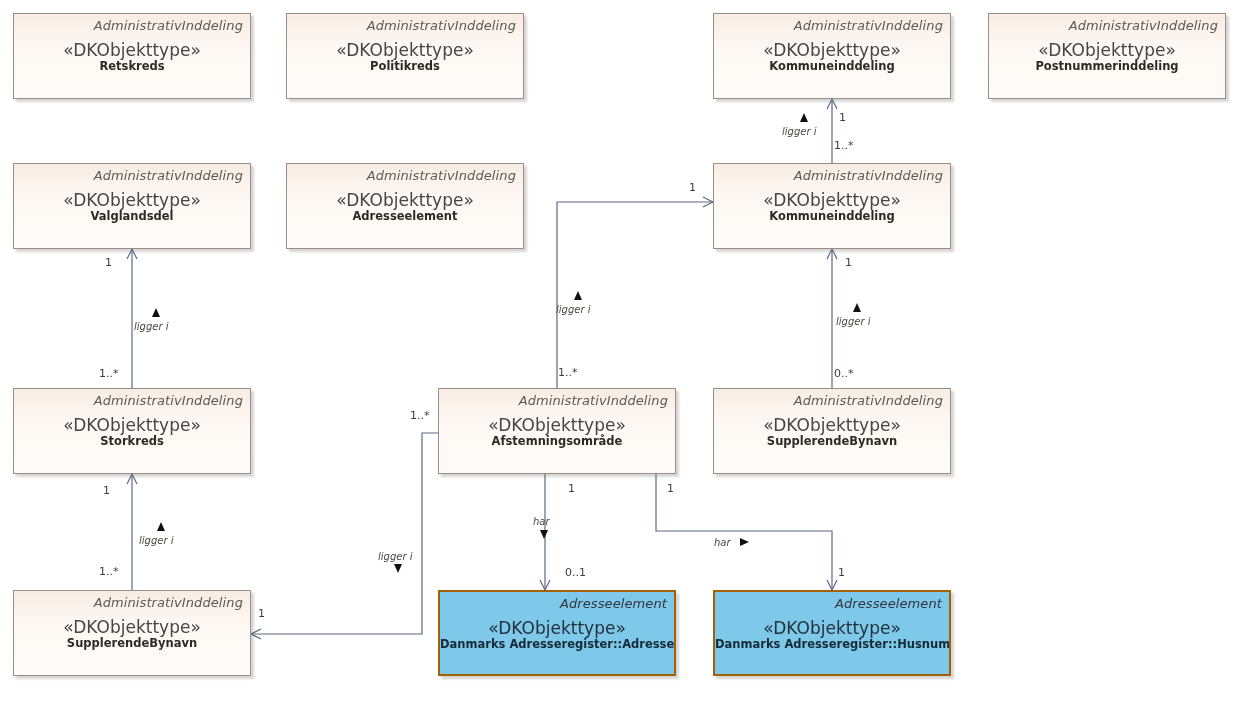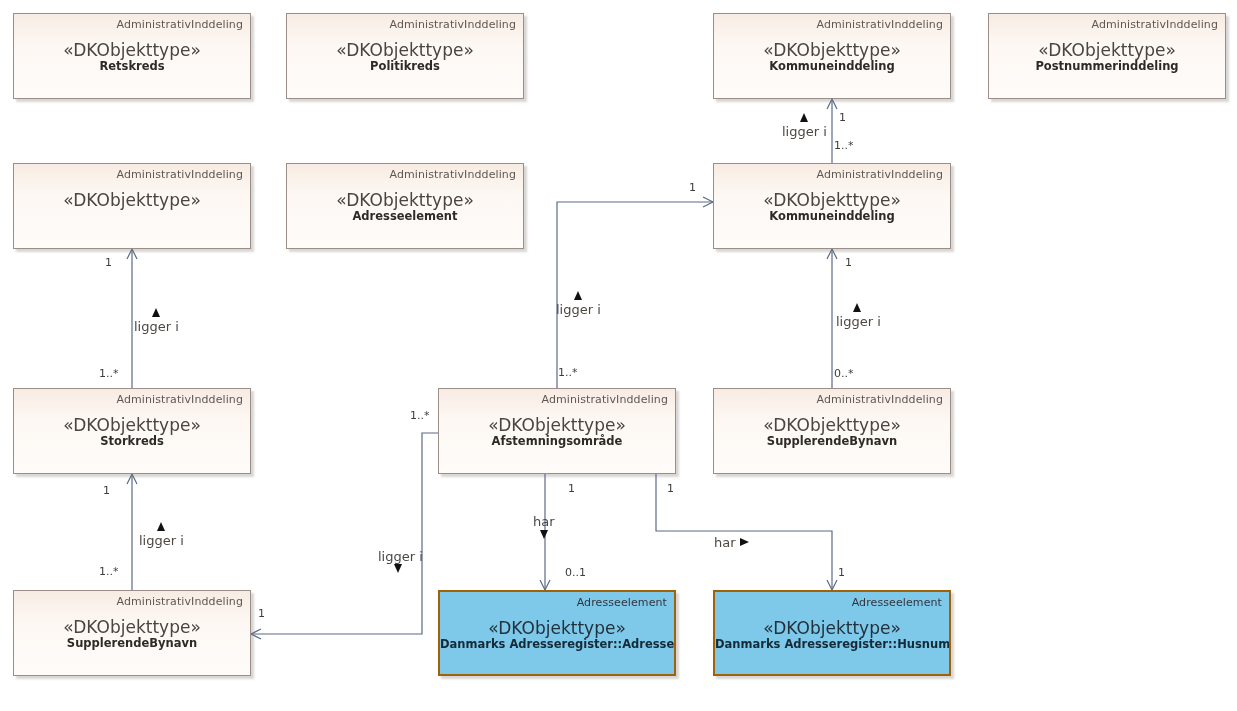--- a/index.html
+++ b/index.html
@@ -38,21 +38,22 @@
     background: linear-gradient(180deg, #f7ece3 0%, #fdf8f4 38%, #fefbf8 100%);
   }
   .uml-class.adresse {
     background: #7ec8ea;
     border: 2px solid #a16207;
   }
   .stereo-hdr {
     position: absolute;
     right: 7px;
     top: 4px;
-    font-size: 11px;
+    font-style: italic;
+    font-size: 13px;
     color: #5f5852;
     white-space: nowrap;
     letter-spacing: 0.1px;
   }
   .uml-class.adresse .stereo-hdr {
     color: #34343c;
   }
   .class-body {
     position: absolute;
     left: 0;
@@ -71,24 +72,25 @@
     font-weight: bold;
     color: #2f2a26;
     line-height: 16px;
     white-space: nowrap;
   }
   .uml-class.adresse .stereotype { color: #22323c; }
   .uml-class.adresse .class-name { color: #142a36; }
 
   .edge-label {
     position: absolute;
-    font-size: 13px;
+    font-size: 10px;
     color: #4c4742;
     white-space: nowrap;
     line-height: 12px;
+    font-style: italic;
   }
   .mult {
     position: absolute;
     font-size: 11px;
     color: #403c38;
     white-space: nowrap;
     line-height: 12px;
   }
   .dir-tri {
     position: absolute;
@@ -172,20 +174,21 @@
     <div class="class-body">
       <div class="stereotype">«DKObjekttype»</div>
       <div class="class-name">Postnummerinddeling</div>
     </div>
   </div>
 
   <div class="uml-class admin" style="left:13px;top:163px;width:238px;height:86px">
     <div class="stereo-hdr">AdministrativInddeling</div>
     <div class="class-body">
       <div class="stereotype">«DKObjekttype»</div>
+      <div class="class-name">Valglandsdel</div>
     </div>
   </div>
 
   <div class="uml-class admin" style="left:286px;top:163px;width:238px;height:86px">
     <div class="stereo-hdr">AdministrativInddeling</div>
     <div class="class-body">
       <div class="stereotype">«DKObjekttype»</div>
       <div class="class-name">Adresseelement</div>
     </div>
   </div>

